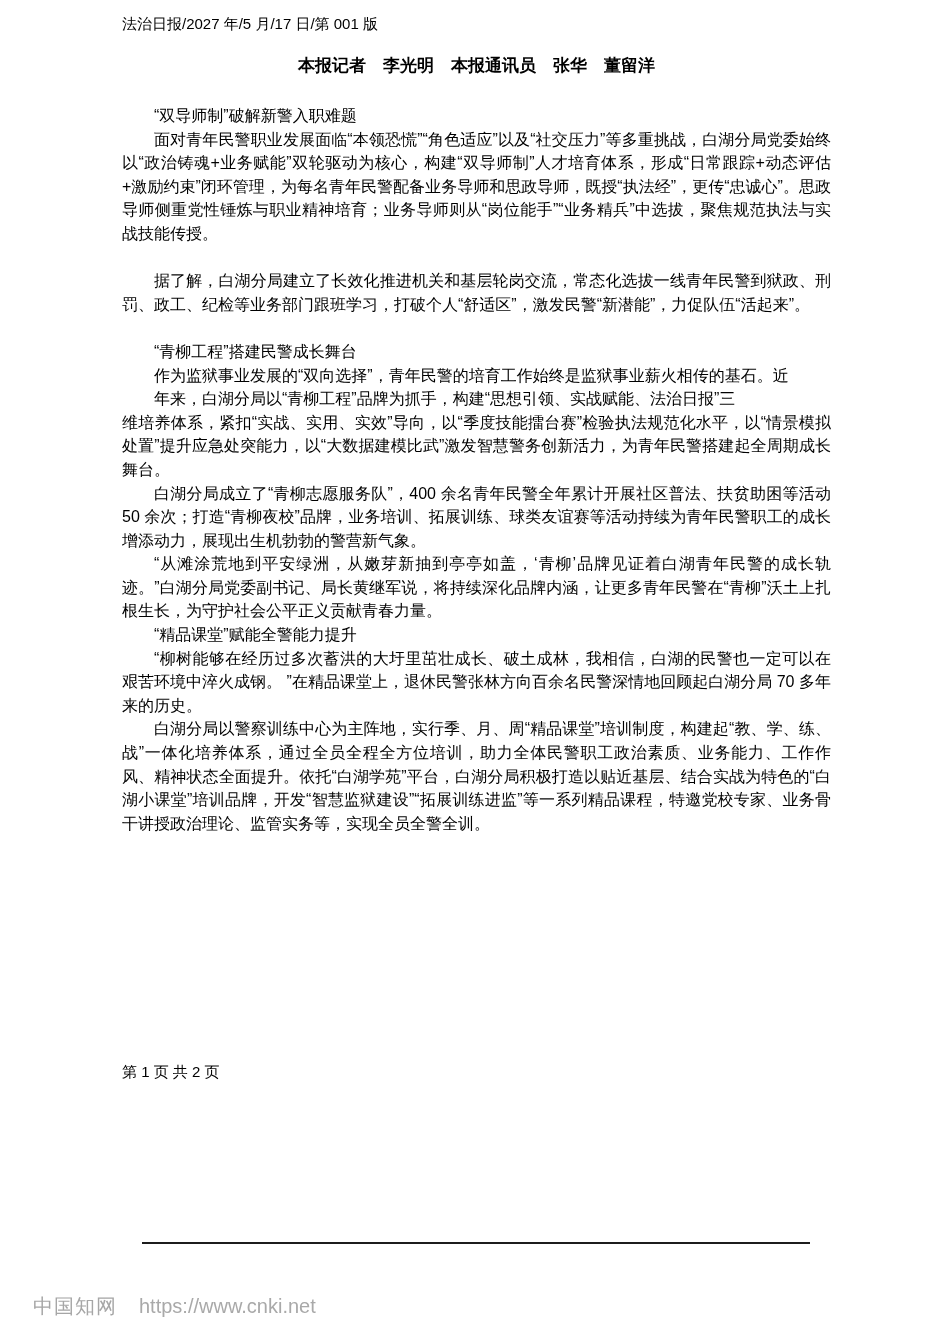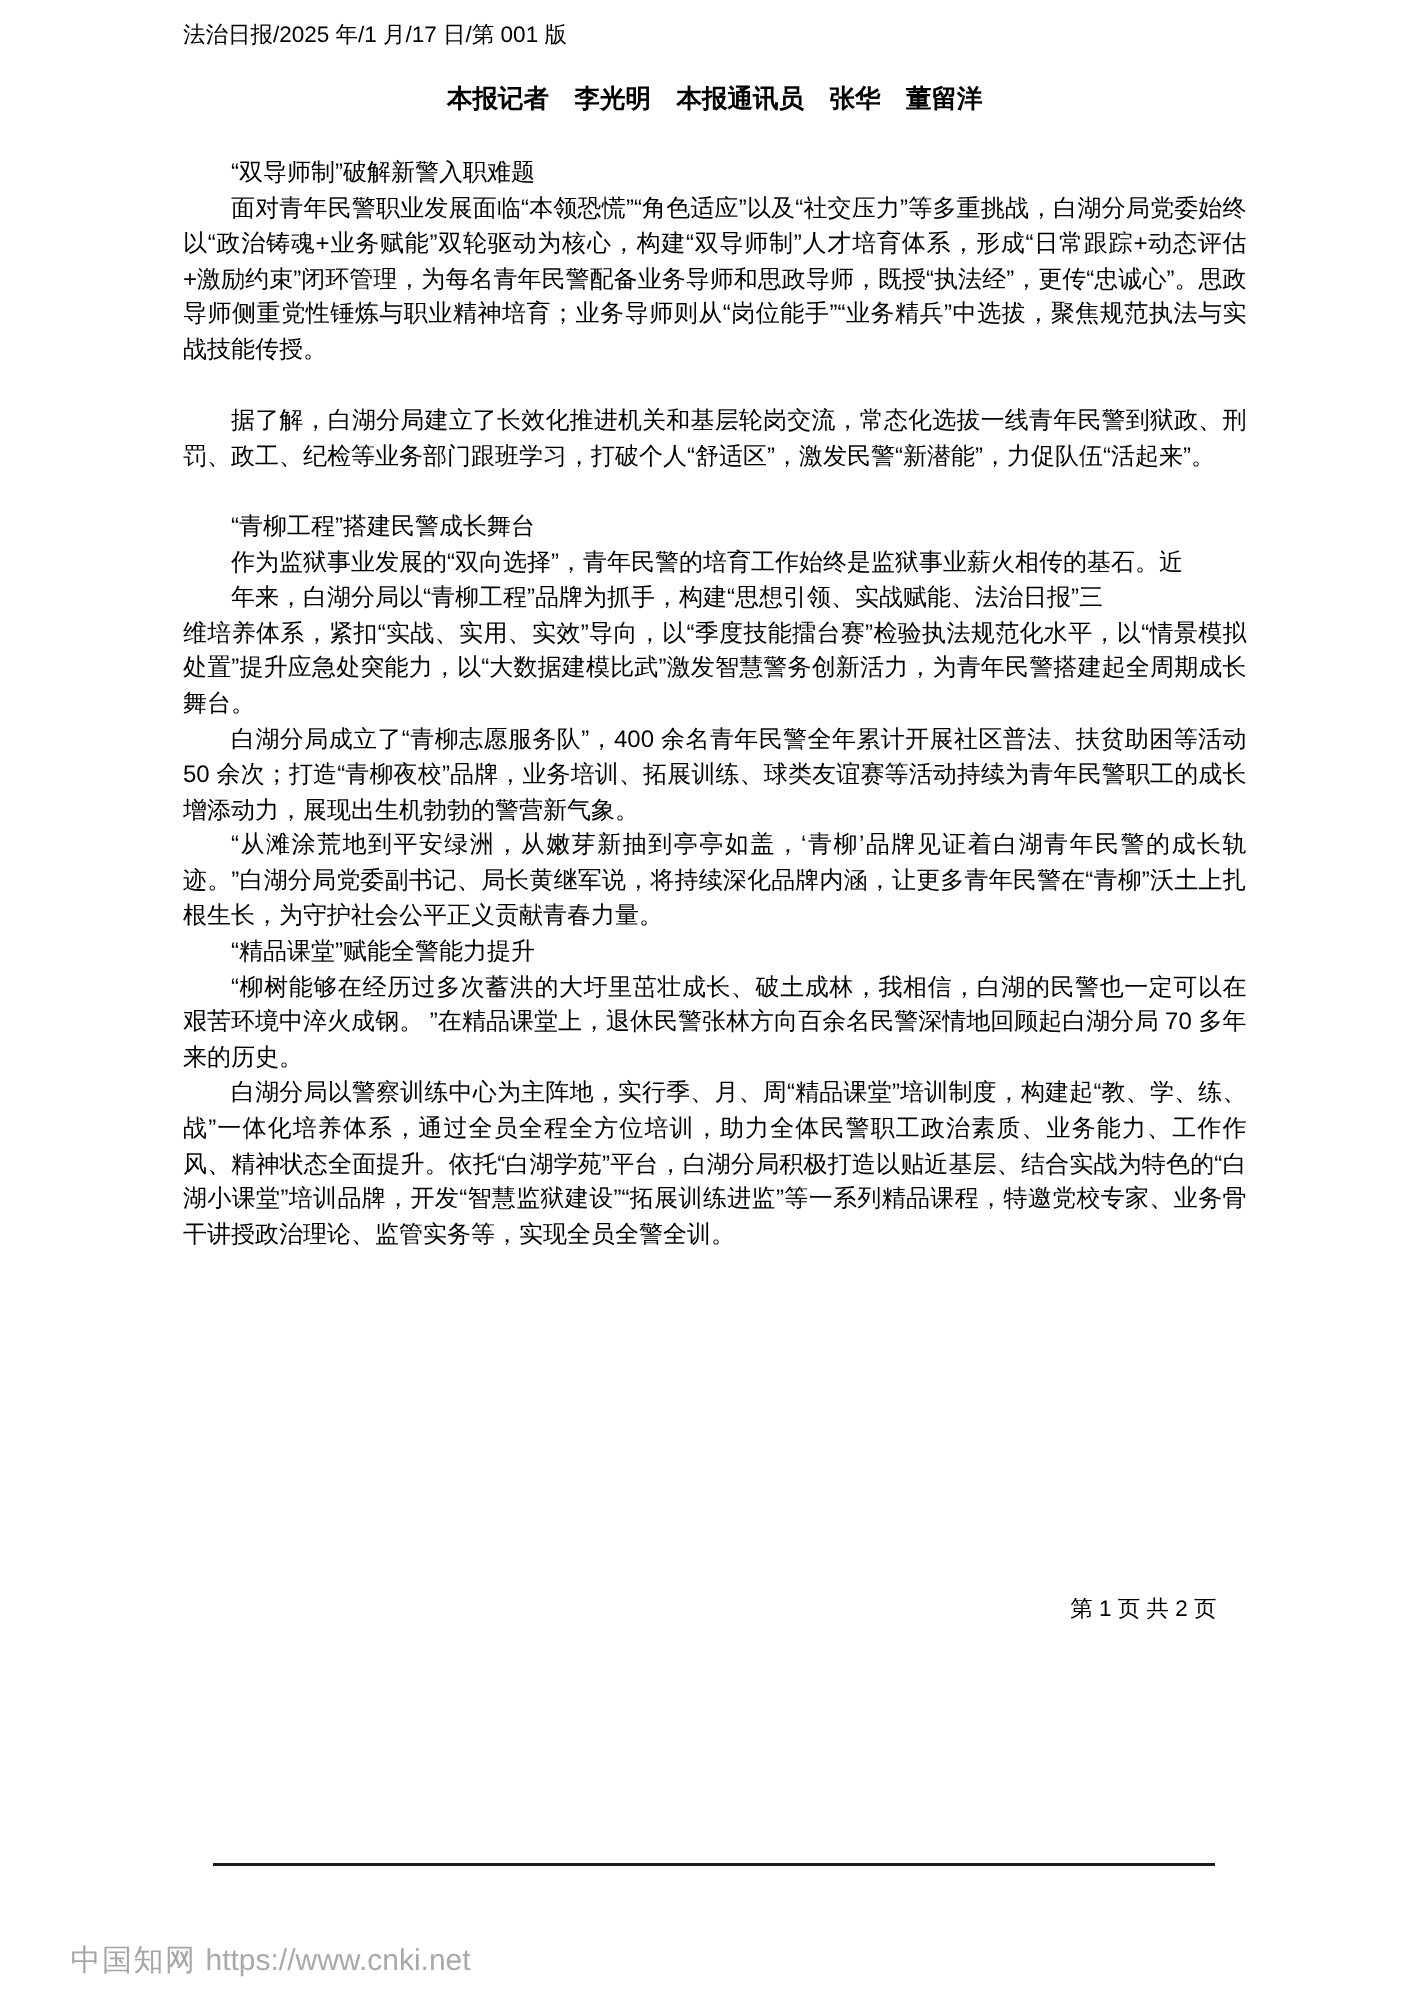--- a/index.html
+++ b/index.html
@@ -45,57 +45,57 @@
     text-align: justify;
   }
   .para { margin: 0; padding: 0; }
   .para.indent { text-indent: 32px; }
   .spacer { height: 23.6px; }
   .pagination {
     position: absolute;
     top: 1063px;
     left: 122px;
     width: 689px;
-    text-align: right;
+    text-align: left;
     font-size: 15px;
     color: #000000;
   }
   .divider {
     position: absolute;
     top: 1242px;
     left: 142px;
     width: 668px;
     height: 2px;
     background: #1c1c1c;
   }
   .branding {
     position: absolute;
     top: 1293px;
-    left: 47px;
+    left: 33px;
     display: flex;
     align-items: baseline;
-    gap: 6px;
+    gap: 22px;
   }
   .brand-name {
     font-size: 20px;
     color: #a6a6a6;
     letter-spacing: 1px;
   }
   .brand-url {
     font-size: 20px;
     color: #a9a9a9;
     text-decoration: none;
   }
 </style>
 </head>
 <body>
 
 <div class="page">
 
-  <div class="source-line">法治日报/2025 年/1 月/17 日/第 001 版</div>
+  <div class="source-line">法治日报/2027 年/5 月/17 日/第 001 版</div>
 
 
   <div class="byline">本报记者　李光明　本报通讯员　张华　董留洋</div>
 
   <div class="article">
     <p class="para indent">“双导师制”破解新警入职难题</p>
     <p class="para indent">面对青年民警职业发展面临“本领恐慌”“角色适应”以及“社交压力”等多重挑战，白湖分局党委始终以“政治铸魂+业务赋能”双轮驱动为核心，构建“双导师制”人才培育体系，形成“日常跟踪+动态评估+激励约束”闭环管理，为每名青年民警配备业务导师和思政导师，既授“执法经”，更传“忠诚心”。思政导师侧重党性锤炼与职业精神培育；业务导师则从“岗位能手”“业务精兵”中选拔，聚焦规范执法与实战技能传授。</p>
     <div class="spacer"></div>
     <p class="para indent">据了解，白湖分局建立了长效化推进机关和基层轮岗交流，常态化选拔一线青年民警到狱政、刑罚、政工、纪检等业务部门跟班学习，打破个人“舒适区”，激发民警“新潜能”，力促队伍“活起来”。</p>
     <div class="spacer"></div>

